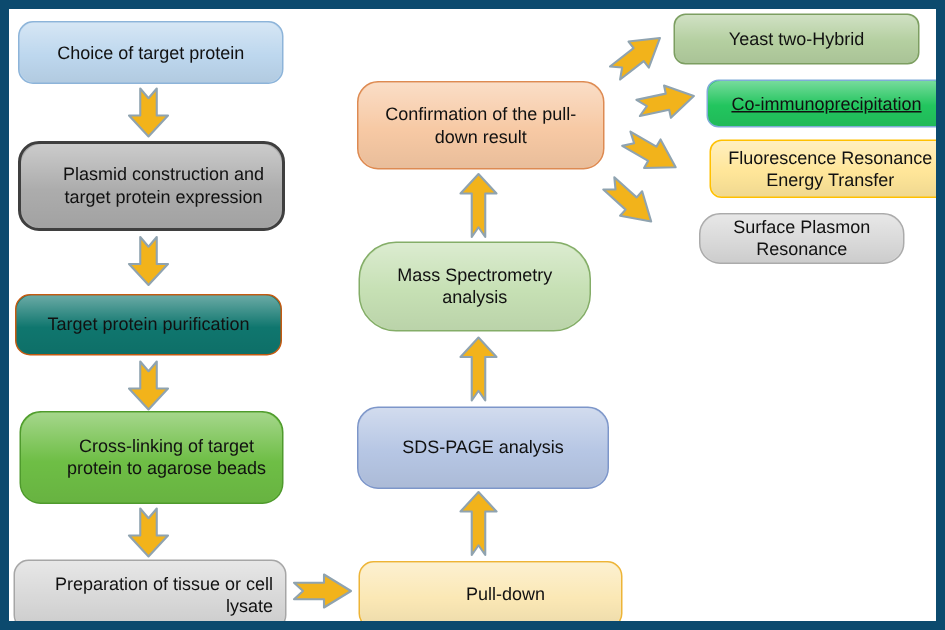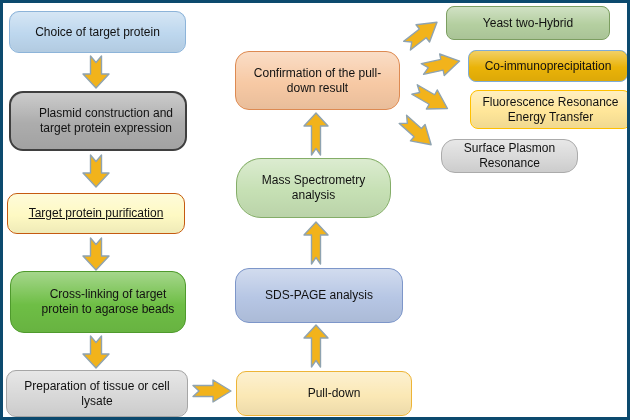--- a/index.html
+++ b/index.html
@@ -1,18 +1,18 @@
 <!DOCTYPE html>
 <html><head>
 <meta charset="utf-8">
 <style>
   html,body{margin:0;padding:0;background:#fff;}
   #canvas{
     position:relative;width:630px;height:420px;background:#fff;
-    border:3px solid #0c4a6e;box-sizing:border-box;overflow:hidden;
+    border:6px solid #0c4a6e;box-sizing:border-box;overflow:hidden;
     font-family:"Liberation Sans", sans-serif;
   }
   .node{
     position:absolute;display:flex;align-items:center;justify-content:center;
     text-align:center;box-sizing:border-box;border:1.5px solid;color:#111;
     font-size:12px;line-height:1.25;padding:2px 8px;
   }
   .node::after{
     content:"";position:absolute;inset:0;border-radius:inherit;pointer-events:none;
     background:linear-gradient(rgba(255,255,255,.38),rgba(255,255,255,0) 55%,rgba(0,0,0,.06));
@@ -23,21 +23,21 @@
   .n-purification{left:4px;top:190px;width:178px;height:41px;border-radius:10px}
   .n-crosslink{left:7px;top:268px;width:176px;height:62px;border-radius:14px}
   .n-lysate{left:3px;top:367px;width:182px;height:47px;border-radius:10px}
   .n-pulldown{left:233px;top:368px;width:176px;height:45px;border-radius:10px}
   .n-sdspage{left:232px;top:265px;width:168px;height:55px;border-radius:14px}
   .n-massspec{left:233px;top:155px;width:155px;height:60px;border-radius:25px}
   .n-confirmation{left:232px;top:48px;width:165px;height:59px;border-radius:14px}
   .n-yeast{left:443px;top:3px;width:164px;height:34px;border-radius:8px}
   .n-coip{left:465px;top:47px;width:160px;height:32px;border-radius:8px}
   .n-fret{left:467px;top:87px;width:161px;height:39px;border-radius:8px;padding:2px 4px}
-  .n-spr{left:438px;top:136px;width:137px;height:34px;border-radius:14px}
+  .n-spr{left:460px;top:136px;width:137px;height:34px;border-radius:14px}
   .arrow{position:absolute;overflow:visible}
   .arrow polygon{stroke-width:1.4;stroke-linejoin:round}
   .a-d1{left:80px;top:53px}
   .a-d2{left:80px;top:152px}
   .a-d3{left:80px;top:235px}
   .a-d4{left:80px;top:333px}
   .a-u1{left:301px;top:322px}
   .a-u2{left:301px;top:219px}
   .a-u3{left:301px;top:110px}
   .a-r1{left:190px;top:377px}
@@ -50,47 +50,47 @@
 <body>
 
 <div id="canvas">
 
   <div class="node n-choice" style="background: rgb(189, 215, 238); border-color: rgb(141, 180, 217);">
     <span class="lbl">Choice of target protein</span>
   </div>
   <div class="node n-plasmid" style="background: rgb(172, 172, 172); border-color: rgb(63, 63, 63); padding-left: 24px;">
     <span class="lbl">Plasmid construction and target protein expression</span>
   </div>
-  <div class="node n-purification" style="background: #fef9c3; border-color: rgb(197, 90, 17); text-decoration: underline;">
+  <div class="node n-purification" style="background: #0f766e; border-color: rgb(197, 90, 17);">
     <span class="lbl">Target protein purification</span>
   </div>
   <div class="node n-crosslink" style="background: rgb(110, 190, 69); border-color: rgb(79, 154, 45); padding-left: 28px;">
     <span class="lbl">Cross-linking of target protein to agarose beads</span>
   </div>
-  <div class="node n-lysate" style="background: rgb(216, 216, 216); border-color: rgb(166, 166, 166);">
+  <div class="node n-lysate" style="background: rgb(216, 216, 216); border-color: rgb(166, 166, 166); text-align: right;">
     <span class="lbl">Preparation of tissue or cell lysate</span>
   </div>
 
   <div class="node n-pulldown" style="background: rgb(251, 232, 181); border-color: rgb(237, 180, 55); padding-left: 28px;">
     <span class="lbl">Pull-down</span>
   </div>
   <div class="node n-sdspage" style="background: rgb(182, 198, 228); border-color: rgb(125, 150, 201);">
     <span class="lbl">SDS-PAGE analysis</span>
   </div>
   <div class="node n-massspec" style="background: rgb(198, 224, 180); border-color: rgb(132, 173, 104);">
     <span class="lbl">Mass Spectrometry analysis</span>
   </div>
   <div class="node n-confirmation" style="background: rgb(247, 201, 164); border-color: rgb(221, 138, 82); justify-content: center;">
     <span class="lbl">Confirmation of the pull-down result</span>
   </div>
 
   <div class="node n-yeast" style="background: rgb(180, 207, 160); border-color: rgb(124, 158, 97);">
     <span class="lbl">Yeast two-Hybrid</span>
   </div>
-  <div class="node n-coip" style="background: #eab308; border-color: rgb(127, 172, 216);">
+  <div class="node n-coip" style="background: #22c55e; border-color: rgb(127, 172, 216); text-decoration: underline;">
     <span class="lbl">Co-immunoprecipitation</span>
   </div>
   <div class="node n-fret" style="background: rgb(255, 230, 153); border-color: rgb(255, 192, 0);">
     <span class="lbl">Fluorescence Resonance Energy Transfer</span>
   </div>
   <div class="node n-spr" style="background: rgb(217, 217, 217); border-color: rgb(171, 171, 171);">
     <span class="lbl">Surface Plasmon Resonance</span>
   </div>
 
   <svg class="arrow a-d1" width="26" height="32" viewBox="0 0 26 32">

